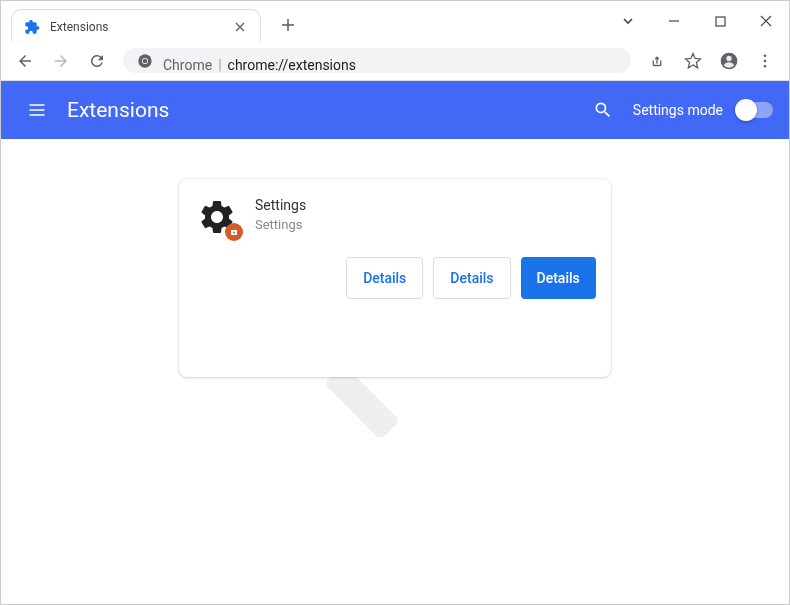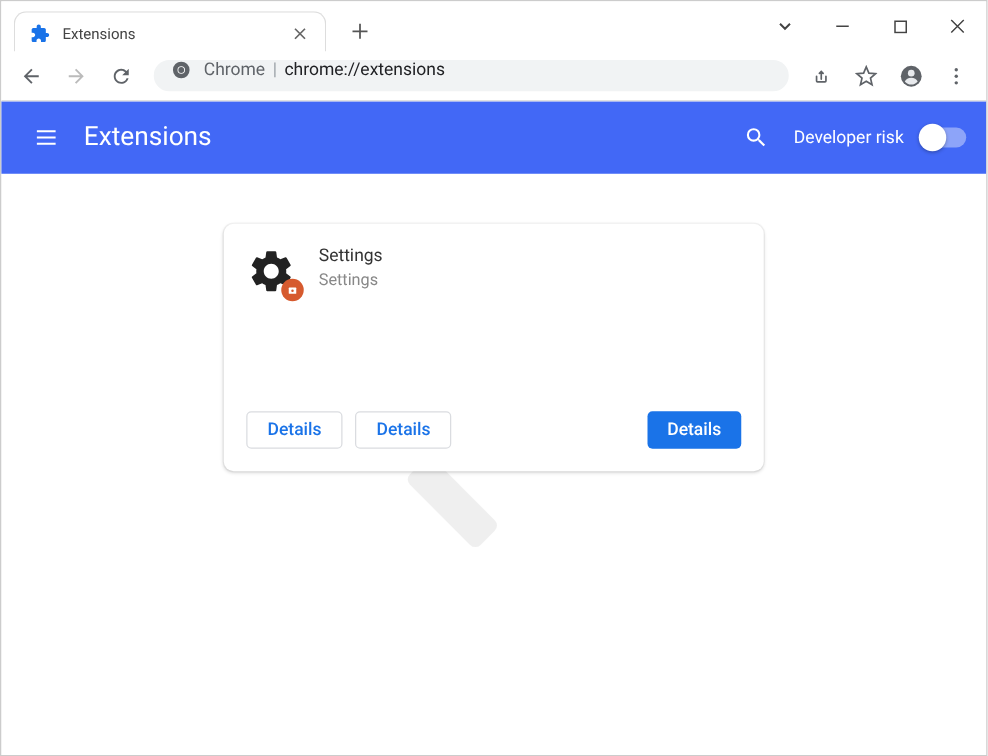--- a/index.html
+++ b/index.html
@@ -20,46 +20,46 @@
 .tab-close { color: #666; width: 16px; height: 16px; display: flex; align-items: center; justify-content: center; font-size: 14px; }
 .new-tab { position: absolute; left: 275px; top: 12px; width: 24px; height: 24px; display: flex; align-items: center; justify-content: center; color: #555; font-size: 18px; }
 .win-controls { display: flex; align-items: center; gap: 0; }
 .win-btn { width: 46px; height: 32px; display: flex; align-items: center; justify-content: center; color: #444; }
 .caret-btn { width: 46px; height: 32px; display: flex; align-items: center; justify-content: center; color: #444; }
 
 
 .toolbar { height: 40px; background: #fff; display: flex; align-items: center; padding: 0 8px; gap: 4px; position: relative; z-index: 2; border-bottom: 1px solid #e0e0e0; }
 .nav-btn { width: 32px; height: 32px; display: flex; align-items: center; justify-content: center; color: #5f6368; border-radius: 50%; }
 .nav-btn.disabled { color: #bbb; }
-.omnibox { flex: 1; height: 25px; background: #f1f3f4; border-radius: 15px; display: flex; align-items: flex-start; padding: 0 14px; margin: 0 6px; }
+.omnibox { flex: 1; height: 25px; background: #f1f3f4; border-radius: 15px; display: flex; align-items: flex-end; padding: 0 14px; margin: 0 6px; }
 .omnibox-icon { margin-right: 10px; color: #5f6368; }
 .omnibox-text { font-size: 14px; color: #202124; }
 .omnibox-label { color: #5f6368; }
 .omnibox-sep { color: #9aa0a6; margin: 0 6px; }
 .action-btn { width: 32px; height: 32px; display: flex; align-items: center; justify-content: center; color: #5f6368; }
 
 
 .ext-header { height: 58px; background: #4268f6; display: flex; align-items: center; padding: 0 16px; color: #fff; position: relative; z-index: 1; }
 .menu-btn { width: 40px; height: 40px; display: flex; align-items: center; justify-content: center; margin-right: 10px; }
 .ext-title { font-size: 21px; font-weight: 400; flex: 1; }
 .search-btn { width: 40px; height: 40px; display: flex; align-items: center; justify-content: center; margin-right: 10px; }
 .dev-label { font-size: 14px; margin-right: 14px; }
 .toggle { width: 36px; height: 16px; background: rgba(255,255,255,0.4); border-radius: 10px; position: relative; }
 .toggle-knob { position: absolute; left: -2px; top: -3px; width: 22px; height: 22px; background: #fff; border-radius: 50%; box-shadow: 0 1px 3px rgba(0,0,0,0.3); }
 
 
 .content { padding: 40px 0; display: flex; justify-content: center; position: relative; z-index: 1; }
-.card { width: 432px; height: 198px; background: #fff; border-radius: 8px; box-shadow: 0 1px 3px rgba(0,0,0,0.15), 0 0 0 1px rgba(0,0,0,0.04); padding: 18px; display: flex; flex-direction: column; gap: 40px; }
+.card { width: 432px; height: 198px; background: #fff; border-radius: 8px; box-shadow: 0 1px 3px rgba(0,0,0,0.15), 0 0 0 1px rgba(0,0,0,0.04); padding: 18px; display: flex; flex-direction: row; gap: 40px; }
 .card-top { display: flex; gap: 18px; flex: 1; }
 .ext-icon { width: 40px; height: 40px; position: relative; }
 .ext-info { flex: 1; }
 .ext-name { font-size: 14px; color: #333; margin-bottom: 4px; }
 .ext-desc { font-size: 13px; color: #888; }
 .card-actions { display: flex; gap: 10px; align-items: center; }
-.btn { height: 30px; padding: 0 16px; border-radius: 4px; font-size: 14px; font-weight: 500; display: flex; align-items: center; justify-content: center; cursor: pointer; }
+.btn { height: 42px; padding: 0 16px; border-radius: 4px; font-size: 14px; font-weight: 500; display: flex; align-items: center; justify-content: center; cursor: pointer; }
 .btn-outline { border: 1px solid #dadce0; color: #1a73e8; background: #fff; }
 .btn-primary { background: #1a73e8; color: #fff; border: none; margin-left: auto; }
 
 .corrupt-badge { position: absolute; bottom: -4px; right: -6px; width: 18px; height: 18px; background: #d65a2e; border-radius: 50%; display: flex; align-items: center; justify-content: center; }
 </style>
 </head>
 <body>
 
 <div class="watermark">
   <div class="watermark-circle"></div>
@@ -172,21 +172,21 @@
     <svg width="20" height="20" viewBox="0 0 24 24">
         <path stroke="#fff" stroke-width="2" d="M3 6h18M3 12h18M3 18h18"></path>
       </svg>
   </div>
   <div class="ext-title">Extensions</div>
   <div class="search-btn">
     <svg width="20" height="20" viewBox="0 0 24 24">
         <path fill="#fff" d="M15.5 14h-.79l-.28-.27A6.471 6.471 0 0016 9.5 6.5 6.5 0 109.5 16c1.61 0 3.09-.59 4.23-1.57l.27.28v.79l5 4.99L20.49 19l-4.99-5zm-6 0C7.01 14 5 11.99 5 9.5S7.01 5 9.5 5 14 7.01 14 9.5 11.99 14 9.5 14z"></path>
       </svg>
   </div>
-  <div class="dev-label">Developer risk</div>
+  <div class="dev-label">Settings mode</div>
   <div class="toggle">
     <div class="toggle-knob"></div>
   </div>
 </div>
 
 <div class="content">
   <div class="card">
     <div class="card-top">
       <div class="ext-icon">
         <svg width="40" height="40" viewBox="0 0 24 24">

